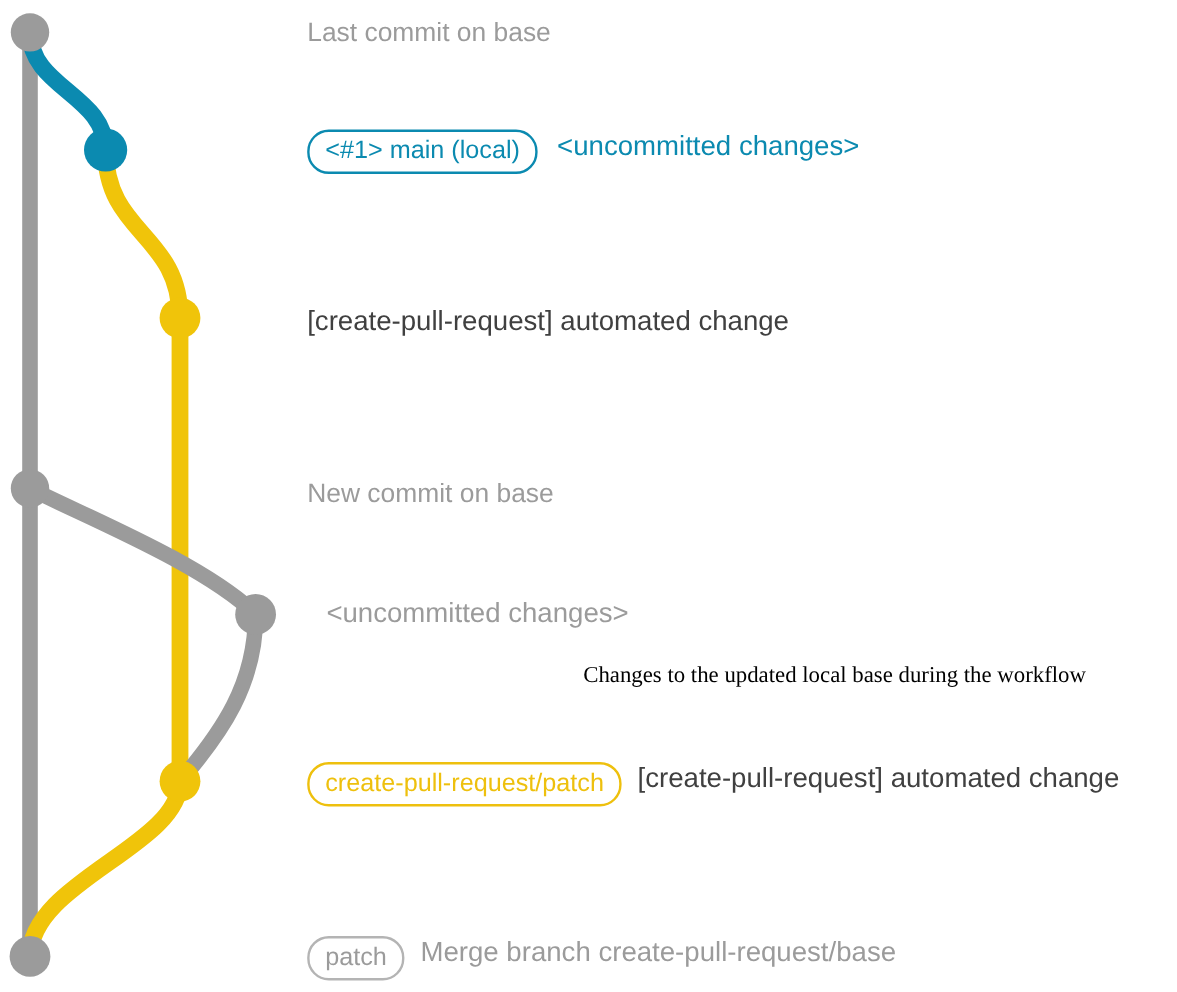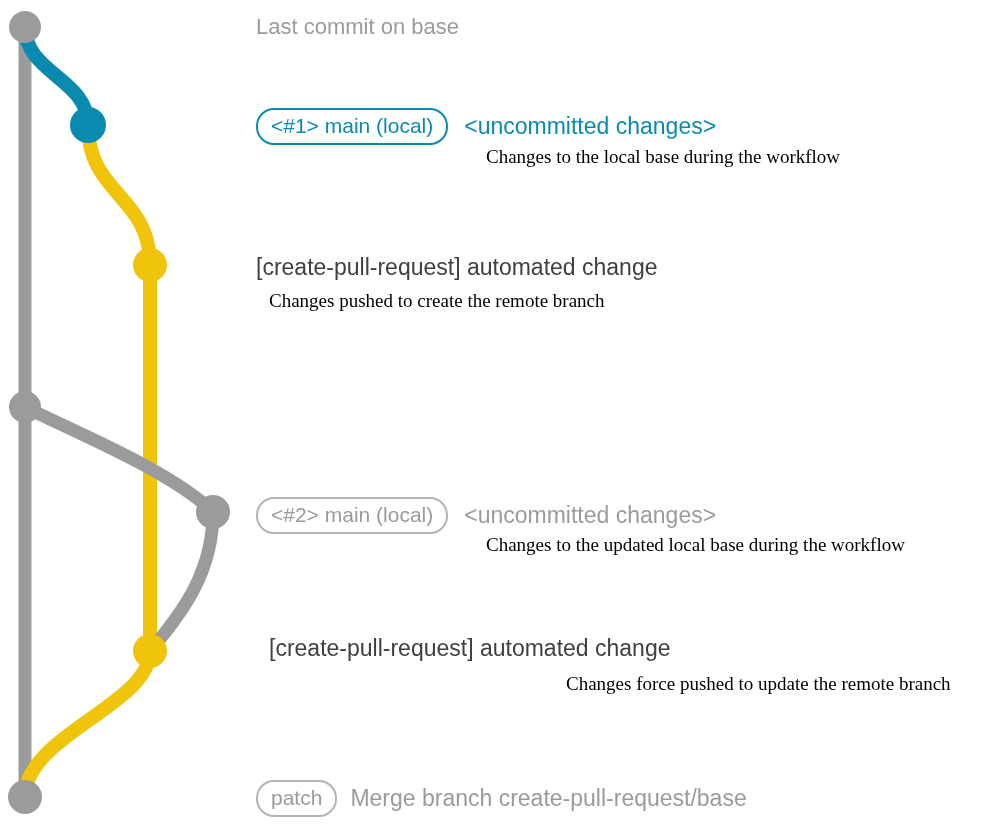--- a/index.html
+++ b/index.html
@@ -25,21 +25,21 @@
     position: absolute;
     left: 0;
     top: 0;
     width: 981px;
     height: 809px;
     padding-left: 48px;
   }
   .row {
     position: absolute;
     display: flex;
-    align-items: center;
+    align-items: flex-start;
   }
   .pill {
     display: inline-block;
     border: 2px solid #0b8ab0;
     border-radius: 18px;
     padding: 4px 13px 5px 13px;
     font-size: 21px;
     font-family: "Liberation Sans", sans-serif;
     color: #0b8ab0;
     line-height: 1.12;
@@ -110,38 +110,36 @@
 
 <div class="layer">
 
   <div class="heading" style="left:256px; top:14px;">Last commit on base</div>
 
   <div class="row" style="left:256px; top:108px;">
     <span class="pill">&lt;#1&gt; main (local)</span>
     <span class="gap-md"></span>
     <span class="subject blue">&lt;uncommitted changes&gt;</span>
   </div>
-  <div class="desc" style="left:486px; top:146px;">Changes to the local base during the workflow</div>
 
   <div class="subject yellow" style="position:absolute; left:256px; top:254px;">[create-pull-request] automated change</div>
-  <div class="desc" style="left:269px; top:290px;">Changes pushed to create the remote branch</div>
 
+  <div class="heading" style="left:256px; top:398px;">New commit on base</div>
 
   <div class="row" style="left:256px; top:497px;">
-    <span class="pill gray">&lt;#2&gt; main (local)</span>
     <span class="gap-md"></span>
     <span class="subject gray">&lt;uncommitted changes&gt;</span>
   </div>
-  <div class="desc" style="left:486px; top:534px;">Changes to the updated local base during the workflow</div>
+  <div class="desc" style="left:486px; top:552px;">Changes to the updated local base during the workflow</div>
 
   <div class="row" style="left:256px; top:635px;">
+    <span class="pill yellow">create-pull-request/patch</span>
     <span class="gap-sm"></span>
     <span class="subject yellow">[create-pull-request] automated change</span>
   </div>
-  <div class="desc" style="left:566px; top:673px;">Changes force pushed to update the remote branch</div>
 
   <div class="row" style="left:256px; top:780px;">
     <span class="pill gray">patch</span>
     <span class="gap-sm"></span>
     <span class="subject gray">Merge branch create-pull-request/base</span>
   </div>
 
 </div>
 
 </body></html>

